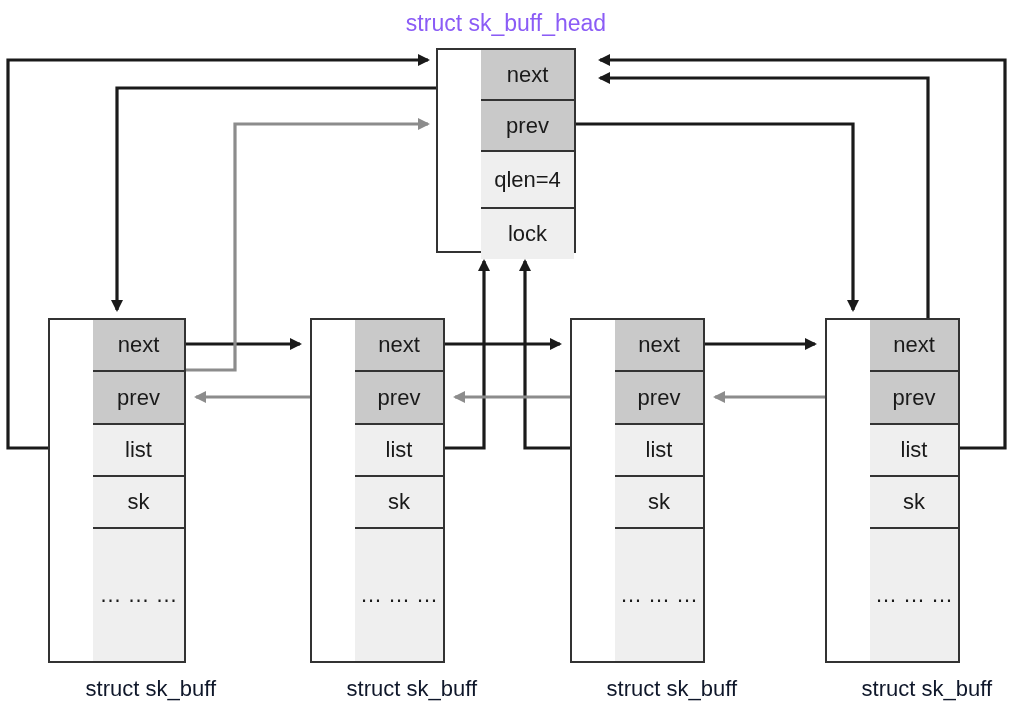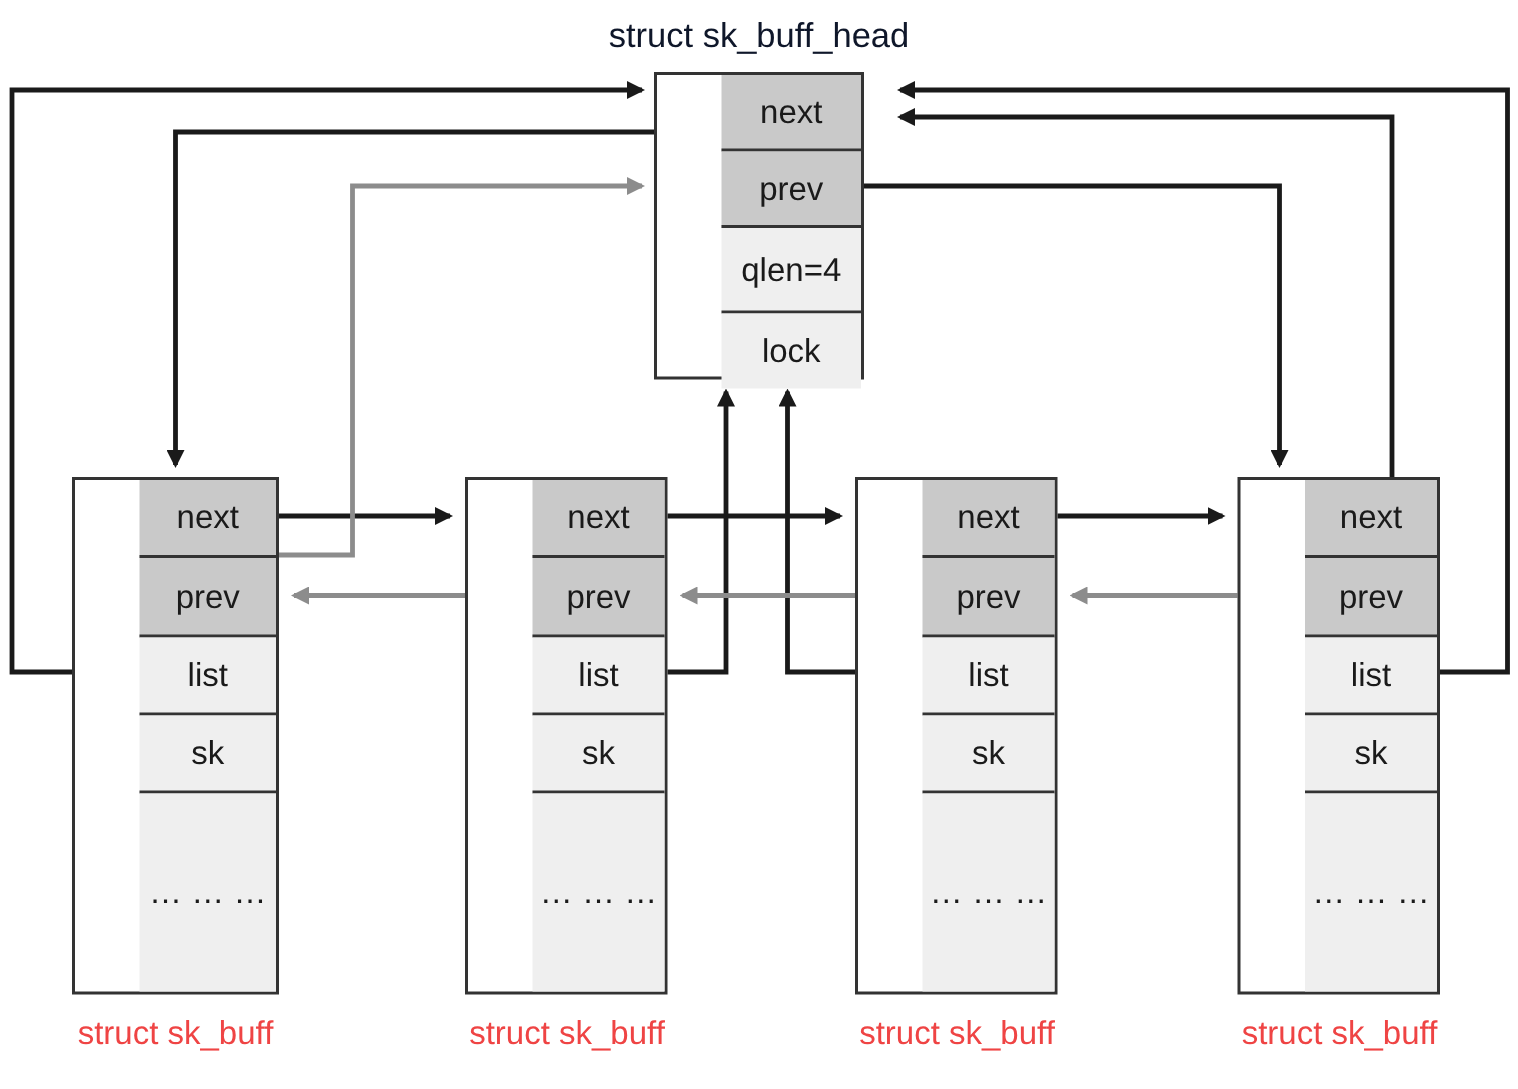--- a/index.html
+++ b/index.html
@@ -1,35 +1,35 @@
 <!DOCTYPE html>
 <html><head>
 <meta charset="utf-8">
 <style>
   html,body{margin:0;padding:0;background:#ffffff;}
   body{width:1012px;height:726px;font-family:"Liberation Sans",sans-serif;}
   #stage{position:relative;width:1012px;height:726px;overflow:hidden;background:#fff;}
   svg#wires{position:absolute;left:0;top:0;width:1012px;height:726px;}
   .title{
-    position:absolute;text-align:center;color:#0f172a;
+    position:absolute;text-align:center;color:#8b5cf6;
     font-size:23px;font-family:"Liberation Sans",sans-serif;
     white-space:nowrap;
   }
   .struct{position:absolute;border:2px solid #333;box-sizing:border-box;padding-left:43px;}
   .row{
     box-sizing:border-box;width:100%;
     display:flex;align-items:center;justify-content:center;
     color:#1a1a1a;font-size:22px;
     border-bottom:2px solid #333;
   }
   .row:last-child{border-bottom:none;}
   .row.dark{background:#c9c9c9;}
   .row.light{background:#efefef;}
   .caption{
-    position:absolute;text-align:center;color:#ef4444;font-size:22px;white-space:nowrap;
+    position:absolute;text-align:right;color:#0f172a;font-size:22px;white-space:nowrap;
   }
 </style>
 </head>
 <body>
 
 <div id="stage">
 
   <svg id="wires" viewBox="0 0 1012 726" xmlns="http://www.w3.org/2000/svg">
     <defs>
       <marker id="ah-black" markerWidth="12" markerHeight="12" refX="10" refY="6" orient="auto" markerUnits="userSpaceOnUse">

